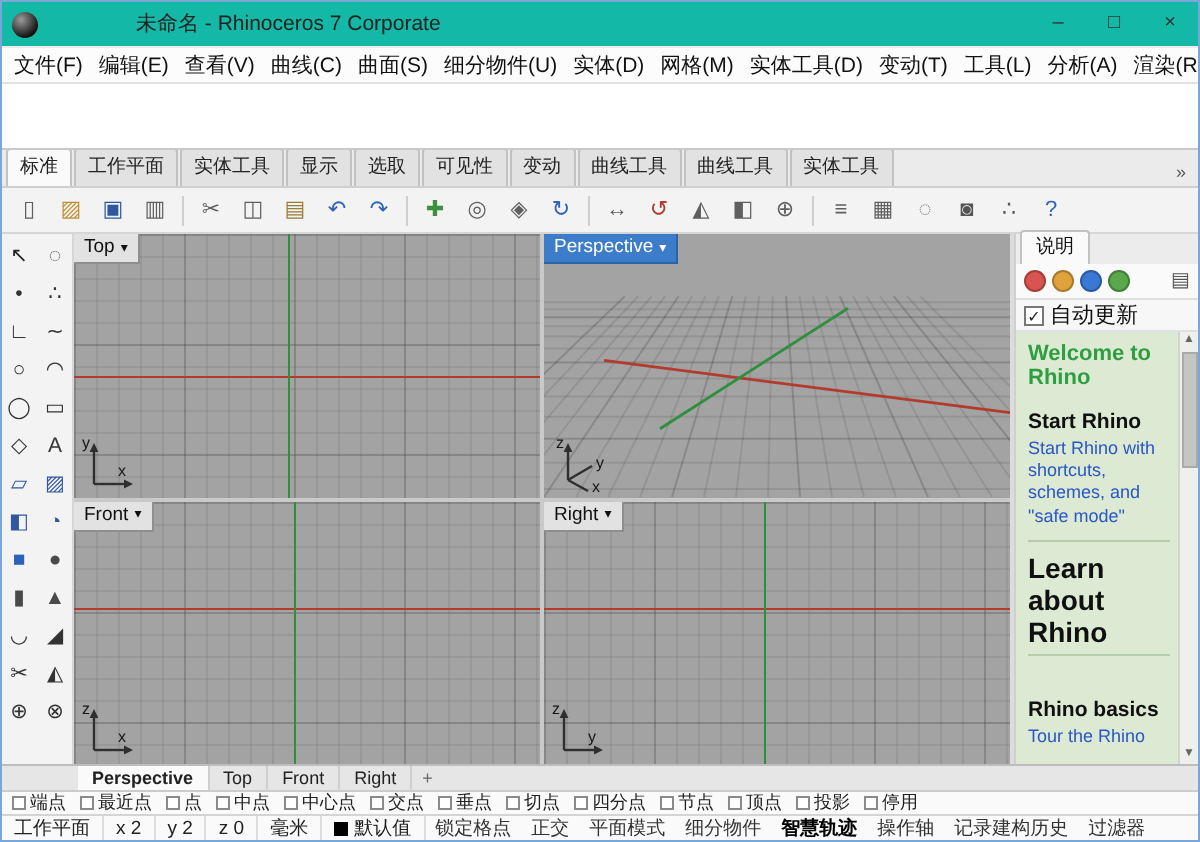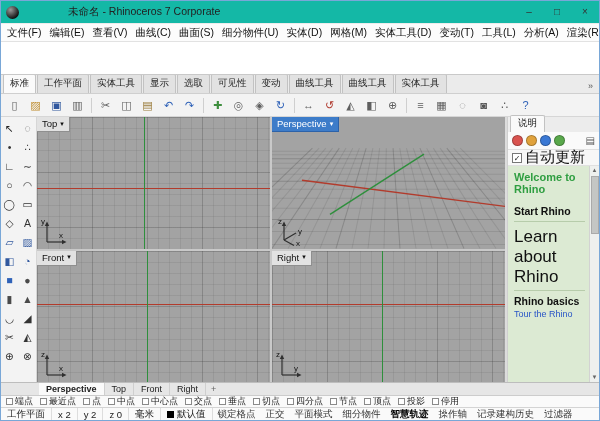--- a/index.html
+++ b/index.html
@@ -68,28 +68,28 @@
   
   .splitter{width:2px;background:#dcdcdc;flex:0 0 auto;}
   .helppanel{width:92px;background:#f5f5f5;border-left:1px solid #cfcfcf;display:flex;flex-direction:column;min-height:0;flex:0 0 auto;}
   .hp-tabrow{height:15px;background:#ececec;display:flex;align-items:flex-end;padding-left:2px;flex:0 0 auto;}
   .hp-tab{font-size:9.5px;background:#fafafa;border:1px solid #c2c2c2;border-bottom:none;padding:1px 7px 2px;border-radius:2px 2px 0 0;color:#111;}
   .hp-icons{height:18px;background:#fafafa;border-bottom:1px solid #e0e0e0;display:flex;align-items:center;gap:3px;padding:0 4px;flex:0 0 auto;}
   .hpcirc{width:11px;height:11px;border-radius:50%;border:1px solid rgba(0,0,0,.25);}
   .hpmenu{font-size:10px;color:#555;margin-left:auto;}
   .hp-update{height:16px;display:flex;align-items:center;gap:3px;padding:0 4px;background:#f7f7f7;border-bottom:1px solid #e0e0e0;flex:0 0 auto;}
   .hp-check{width:10px;height:10px;border:1px solid #777;background:#fff;font-size:8px;line-height:9px;text-align:center;color:#222;flex:0 0 auto;}
-  .hp-update-label{font-size:15px;color:#111;white-space:nowrap;text-align:right;}
+  .hp-update-label{font-size:11px;color:#111;white-space:nowrap;text-align:right;}
   .hp-content{flex:1;position:relative;background:#dcead3;padding:6px 14px 4px 6px;overflow:hidden;}
   .hp-welcome{color:var(--welcome-green);font-size:11px;font-weight:bold;line-height:1.08;margin-bottom:9px;}
   .hp-what{color:#16163a;font-size:12.5px;font-weight:bold;line-height:1.12;margin-bottom:9px;}
   .hp-h3{font-size:10.5px;font-weight:bold;color:#101010;margin-bottom:2px;}
   .hp-link{display:block;font-size:9px;color:var(--link-blue);line-height:1.25;margin-bottom:6px;text-decoration:none;}
   .hp-hr{border:none;border-top:1px solid #b7ccab;margin:4px 0 5px;}
-  .hp-learn{font-size:17px;font-weight:normal;color:#101010;margin-bottom:4px;border-bottom:1px solid #b7ccab;padding-bottom:3px;}
+  .hp-learn{font-size:14px;font-weight:bold;color:#101010;margin-bottom:21px;border-bottom:1px solid #b7ccab;padding-bottom:3px;}
   .hp-scroll{position:absolute;top:0;right:0;bottom:0;width:10px;background:#eef0ee;border-left:1px solid #d2d2d2;display:flex;flex-direction:column;align-items:center;}
   .hp-arr{font-size:6px;color:#666;height:9px;line-height:9px;}
   .hp-arr.down{margin-top:auto;}
   .hp-thumb{width:8px;height:58px;background:#c4c6c4;border:1px solid #aaa;margin-top:1px;}
 
   
   .vptabsrow{height:13px;background:#e6e6e6;border-top:1px solid #bdbdbd;display:flex;align-items:stretch;padding-left:38px;flex:0 0 auto;overflow:hidden;}
   .vtab{font-size:9px;padding:0 7px;line-height:12px;color:#222;border-right:1px solid #cfcfcf;white-space:nowrap;}
   .vtab.active{background:#fafafa;font-weight:bold;}
   .vtab-new{font-size:9px;color:#666;padding:0 5px;line-height:12px;}
@@ -345,20 +345,21 @@
           <span class="hpcirc" style="background: rgb(89, 168, 75);"></span>
           <span class="hpmenu">▤</span>
         </div>
       <div class="hp-update">
         <span class="hp-check">✓</span>
         <span class="hp-update-label">自动更新</span>
       </div>
       <div class="hp-content">
         <div class="hp-welcome">Welcome to Rhino</div>
         <div class="hp-h3">Start Rhino</div>
+        <a class="hp-link" href="#">Start Rhino with shortcuts, schemes, and "safe mode"</a>
         <hr class="hp-hr">
         <div class="hp-learn">Learn about Rhino</div>
         <div class="hp-h3">Rhino basics</div>
         <a class="hp-link" href="#">Tour the Rhino</a>
         <div class="hp-scroll">
           <span class="hp-arr">▲</span>
           <span class="hp-thumb"></span>
           <span class="hp-arr down">▼</span>
         </div>
       </div>

